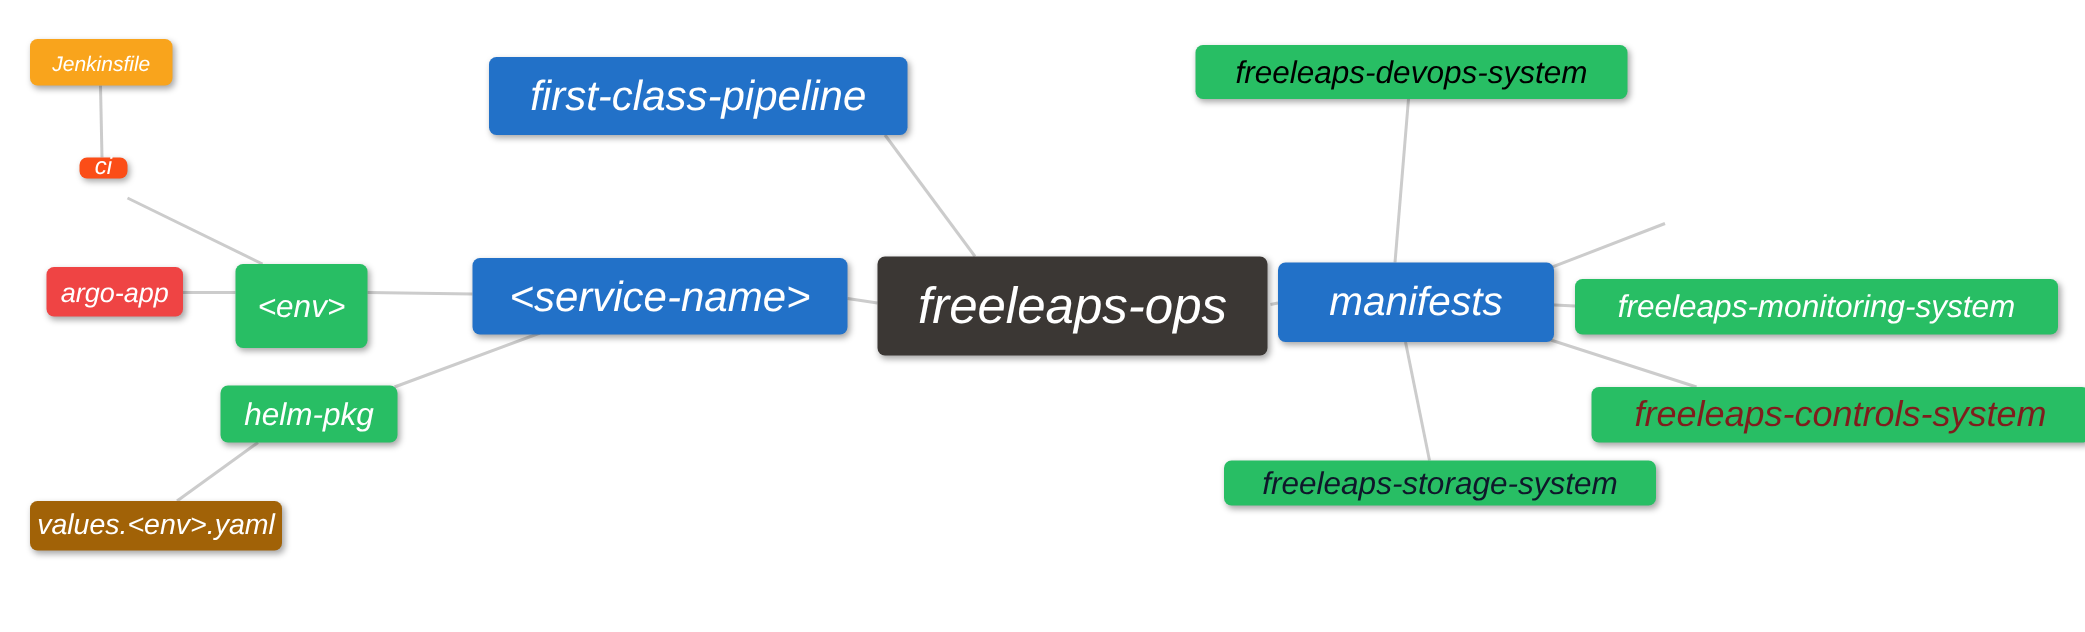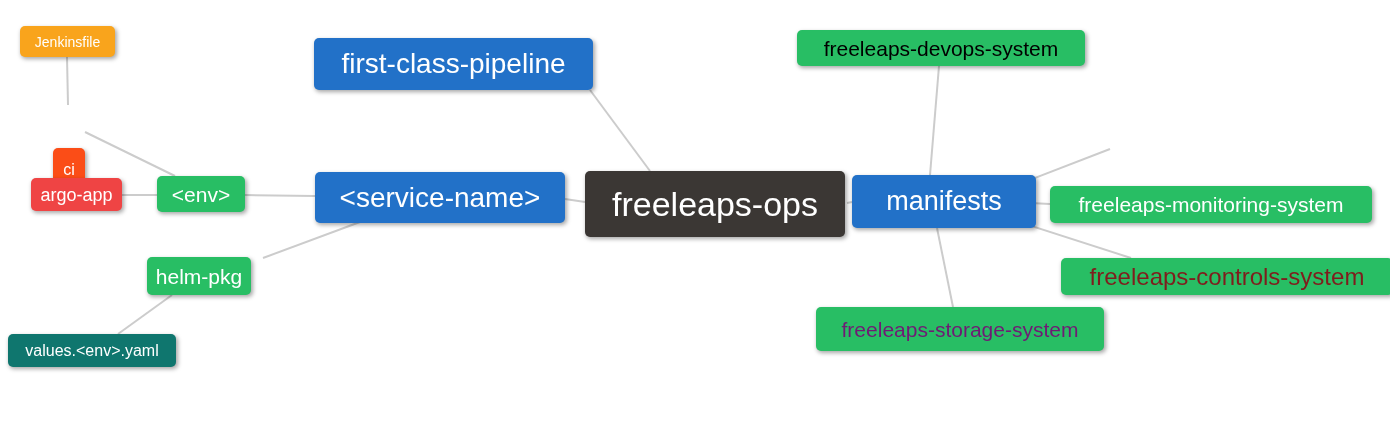--- a/index.html
+++ b/index.html
@@ -29,20 +29,21 @@
     display: flex;
     align-items: center;
     justify-content: center;
     color: #ffffff;
     border-radius: 5px;
     box-shadow: 1.5px 2px 4px rgba(0,0,0,0.35);
     white-space: nowrap;
     cursor: pointer;
     line-height: 1;
     user-select: none;
+    font-style: italic;
   }
 </style>
 </head>
 <body>
 
 <div class="canvas">
   <svg class="edges-layer" viewBox="0 0 1390 421" xmlns="http://www.w3.org/2000/svg">
       <line x1="67" y1="57" x2="68" y2="105" stroke="#cccccc" stroke-width="2"></line>
       <line x1="85" y1="132" x2="175" y2="176" stroke="#cccccc" stroke-width="2"></line>
       <line x1="122" y1="195" x2="157" y2="195" stroke="#cccccc" stroke-width="2"></line>
@@ -53,26 +54,26 @@
       <line x1="565" y1="199" x2="585" y2="202" stroke="#cccccc" stroke-width="2"></line>
       <line x1="847" y1="203" x2="852" y2="202" stroke="#cccccc" stroke-width="2"></line>
       <line x1="930" y1="175" x2="939" y2="66" stroke="#cccccc" stroke-width="2"></line>
       <line x1="1009" y1="188" x2="1110" y2="149" stroke="#cccccc" stroke-width="2"></line>
       <line x1="1009" y1="202" x2="1050" y2="204" stroke="#cccccc" stroke-width="2"></line>
       <line x1="1010" y1="219" x2="1131" y2="258" stroke="#cccccc" stroke-width="2"></line>
       <line x1="937" y1="228" x2="953" y2="307" stroke="#cccccc" stroke-width="2"></line>
     </svg>
 
 <div class="node" style="left: 20px; top: 26px; width: 95px; height: 31px; font-size: 14px; background: rgb(249, 164, 28); color: rgb(255, 255, 255);">Jenkinsfile</div>
-    <div class="node" style="left: 53px; top: 105px; width: 32px; height: 43px; font-size: 16px; background: rgb(251, 77, 23); color: rgb(255, 255, 255); margin-top: 43px;">ci</div>
+    <div class="node" style="left: 53px; top: 105px; width: 32px; height: 14px; font-size: 16px; background: rgb(251, 77, 23); color: rgb(255, 255, 255);">ci</div>
     <div class="node" style="left: 31px; top: 178px; width: 91px; height: 33px; font-size: 18px; background: #ef4444; color: rgb(255, 255, 255);">argo-app</div>
-    <div class="node" style="left: 157px; top: 176px; width: 88px; height: 36px; font-size: 21px; background: rgb(40, 190, 100); color: rgb(255, 255, 255);">&lt;env&gt;</div>
-    <div class="node" style="left: 147px; top: 257px; width: 104px; height: 38px; font-size: 21px; background: rgb(40, 190, 100); color: rgb(255, 255, 255);">helm-pkg</div>
-    <div class="node" style="left: 8px; top: 334px; width: 168px; height: 33px; font-size: 16px; background: #0f766e; color: rgb(255, 255, 255);">values.&lt;env&gt;.yaml</div>
-    <div class="node" style="left: 314px; top: 38px; width: 279px; height: 52px; font-size: 28px; background: rgb(34, 113, 200); color: rgb(255, 255, 255);">first-class-pipeline</div>
+    <div class="node" style="left: 157px; top: 176px; width: 88px; height: 56px; font-size: 21px; background: rgb(40, 190, 100); color: rgb(255, 255, 255);">&lt;env&gt;</div>
+    <div class="node" style="left: 147px; top: 257px; width: 118px; height: 38px; font-size: 21px; background: rgb(40, 190, 100); color: rgb(255, 255, 255);">helm-pkg</div>
+    <div class="node" style="left: 20px; top: 334px; width: 168px; height: 33px; font-size: 19px; background: #a16207; color: rgb(255, 255, 255);">values.&lt;env&gt;.yaml</div>
+    <div class="node" style="left: 326px; top: 38px; width: 279px; height: 52px; font-size: 28px; background: rgb(34, 113, 200); color: rgb(255, 255, 255);">first-class-pipeline</div>
     <div class="node" style="left: 315px; top: 172px; width: 250px; height: 51px; font-size: 28px; background: rgb(34, 113, 200); color: rgb(255, 255, 255);">&lt;service-name&gt;</div>
     <div class="node" style="left: 585px; top: 171px; width: 260px; height: 66px; font-size: 34px; background: rgb(59, 55, 52); color: rgb(255, 255, 255);">freeleaps-ops</div>
     <div class="node" style="left: 852px; top: 175px; width: 184px; height: 53px; font-size: 27px; background: rgb(34, 113, 200); color: rgb(255, 255, 255);">manifests</div>
     <div class="node" style="left: 797px; top: 30px; width: 288px; height: 36px; font-size: 21px; background: rgb(40, 190, 100); color: #000000;">freeleaps-devops-system</div>
     <div class="node" style="left: 1050px; top: 186px; width: 322px; height: 37px; font-size: 21px; background: rgb(40, 190, 100); color: rgb(255, 255, 255);">freeleaps-monitoring-system</div>
     <div class="node" style="left: 1061px; top: 258px; width: 332px; height: 37px; font-size: 24px; background: rgb(40, 190, 100); color: #7f1d1d;">freeleaps-controls-system</div>
-    <div class="node" style="left: 816px; top: 307px; width: 288px; height: 44px; font-size: 21px; background: rgb(40, 190, 100); color: #701a75;">freeleaps-storage-system</div>
+    <div class="node" style="left: 816px; top: 307px; width: 288px; height: 30px; font-size: 21px; background: rgb(40, 190, 100); color: #0f172a;">freeleaps-storage-system</div>
   </div>
 
 </body></html>

